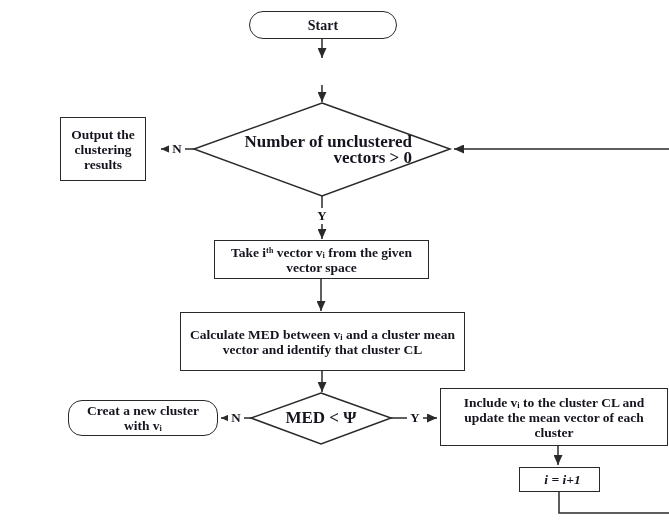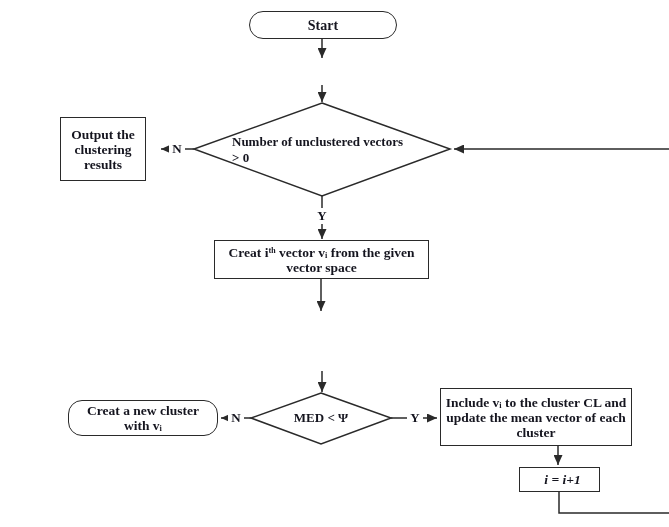--- a/index.html
+++ b/index.html
@@ -25,22 +25,22 @@
     display:flex;align-items:center;justify-content:center;
     text-align:center;
     font-weight:bold;font-size:13.5px;line-height:15px;
     padding:1px 4px;
   }
   .terminal{border-radius:14px;font-size:14px;}
   .math{font-style:italic;}
   .diamond-text{
     position:absolute;z-index:2;
     display:flex;align-items:center;justify-content:center;
-    text-align:left;
-    font-weight:bold;font-size:13px;line-height:16px;
+    text-align:right;
+    font-weight:bold;font-size:17px;line-height:16px;
   }
   .edge-label{
     position:absolute;z-index:3;
     background:#ffffff;
     font-weight:bold;font-size:13px;line-height:16px;
     width:16px;height:16px;
     display:flex;align-items:center;justify-content:center;
   }
 </style>
 </head>
@@ -80,28 +80,29 @@
     <line x1="517" y1="446" x2="517" y2="465" stroke="#2a2a2a" stroke-width="1.5" marker-end="url(#arrow)"></line>
   </svg>
 
   <div class="node terminal" style="left:208px;top:11px;width:148px;height:28px;">Start</div>
 
 
   <div class="diamond-text" style="left:191px;top:126px;width:180px;height:48px;">Number of unclustered vectors &gt; 0</div>
 
   <div class="node" style="left:19px;top:117px;width:86px;height:64px;">Output the clustering results</div>
 
-  <div class="node" style="left:173px;top:240px;width:215px;height:39px;">Creat iᵗʰ vector vᵢ from the given vector space</div>
+  <div class="node" style="left:173px;top:240px;width:215px;height:39px;">Take iᵗʰ vector vᵢ from the given vector space</div>
 
+  <div class="node" style="left:139px;top:312px;width:285px;height:59px;">Calculate MED between vᵢ and a cluster mean vector and identify that cluster CL</div>
 
   <div class="diamond-text" style="left:220px;top:408px;width:120px;height:20px;">MED &lt; Ψ</div>
 
   <div class="node" style="left:27px;top:400px;width:150px;height:36px;border-radius:14px;">Creat a new cluster with vᵢ</div>
 
-  <div class="node" style="left:399px;top:388px;width:192px;height:58px;">Include vᵢ to the cluster CL and update the mean vector of each cluster</div>
+  <div class="node" style="left:399px;top:388px;width:228px;height:58px;">Include vᵢ to the cluster CL and update the mean vector of each cluster</div>
 
   <div class="node math" style="left:478px;top:467px;width:81px;height:25px;padding-left:10px;">i = i+1</div>
 
   <div class="edge-label" style="left:128px;top:141px;">N</div>
 
   <div class="edge-label" style="left:273px;top:208px;">Y</div>
 
   <div class="edge-label" style="left:187px;top:410px;">N</div>
 
   <div class="edge-label" style="left:366px;top:410px;">Y</div>

